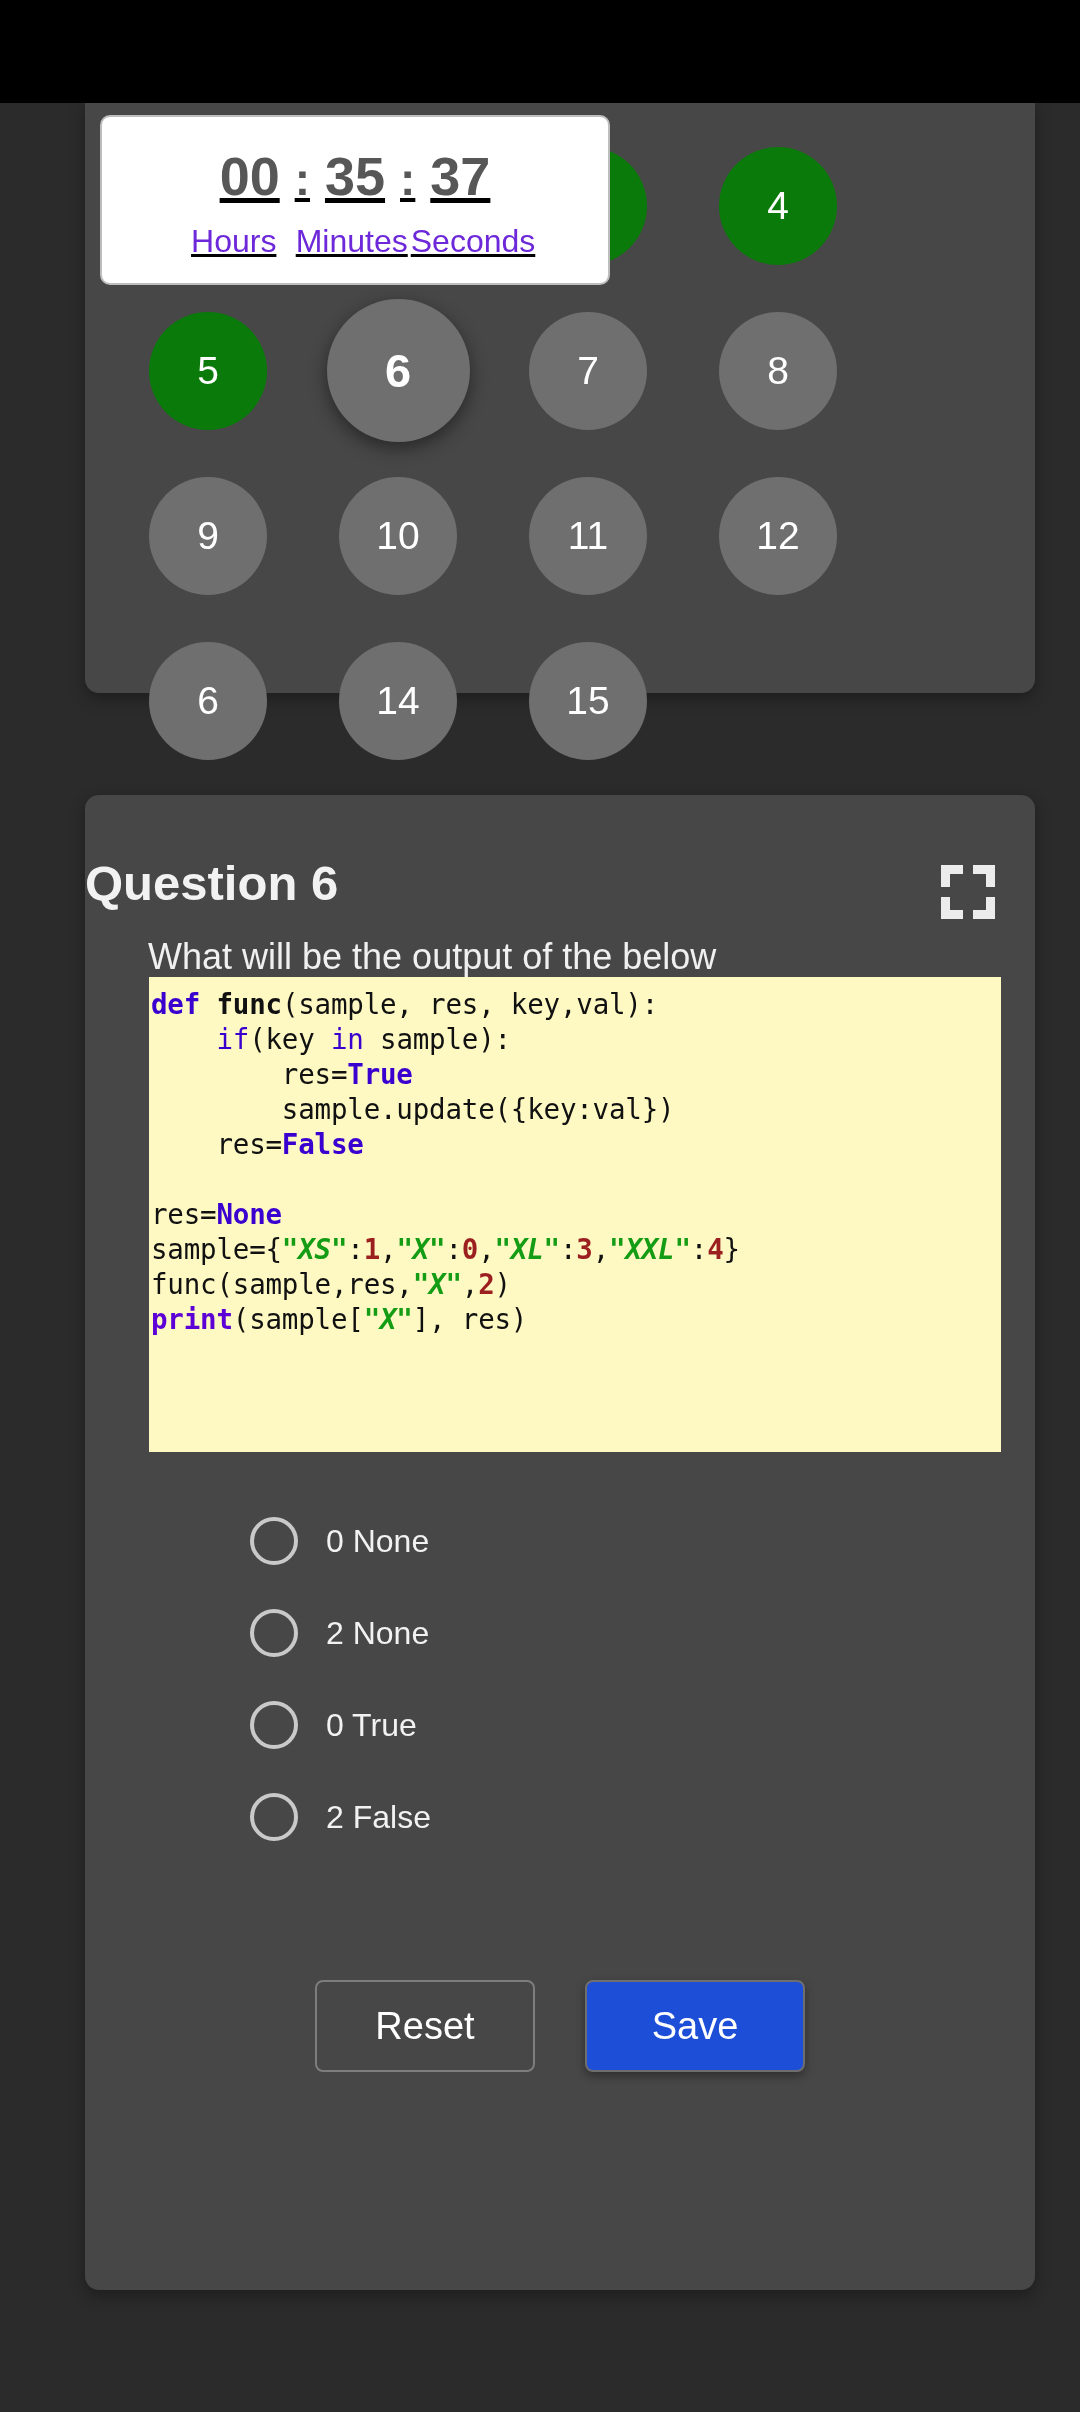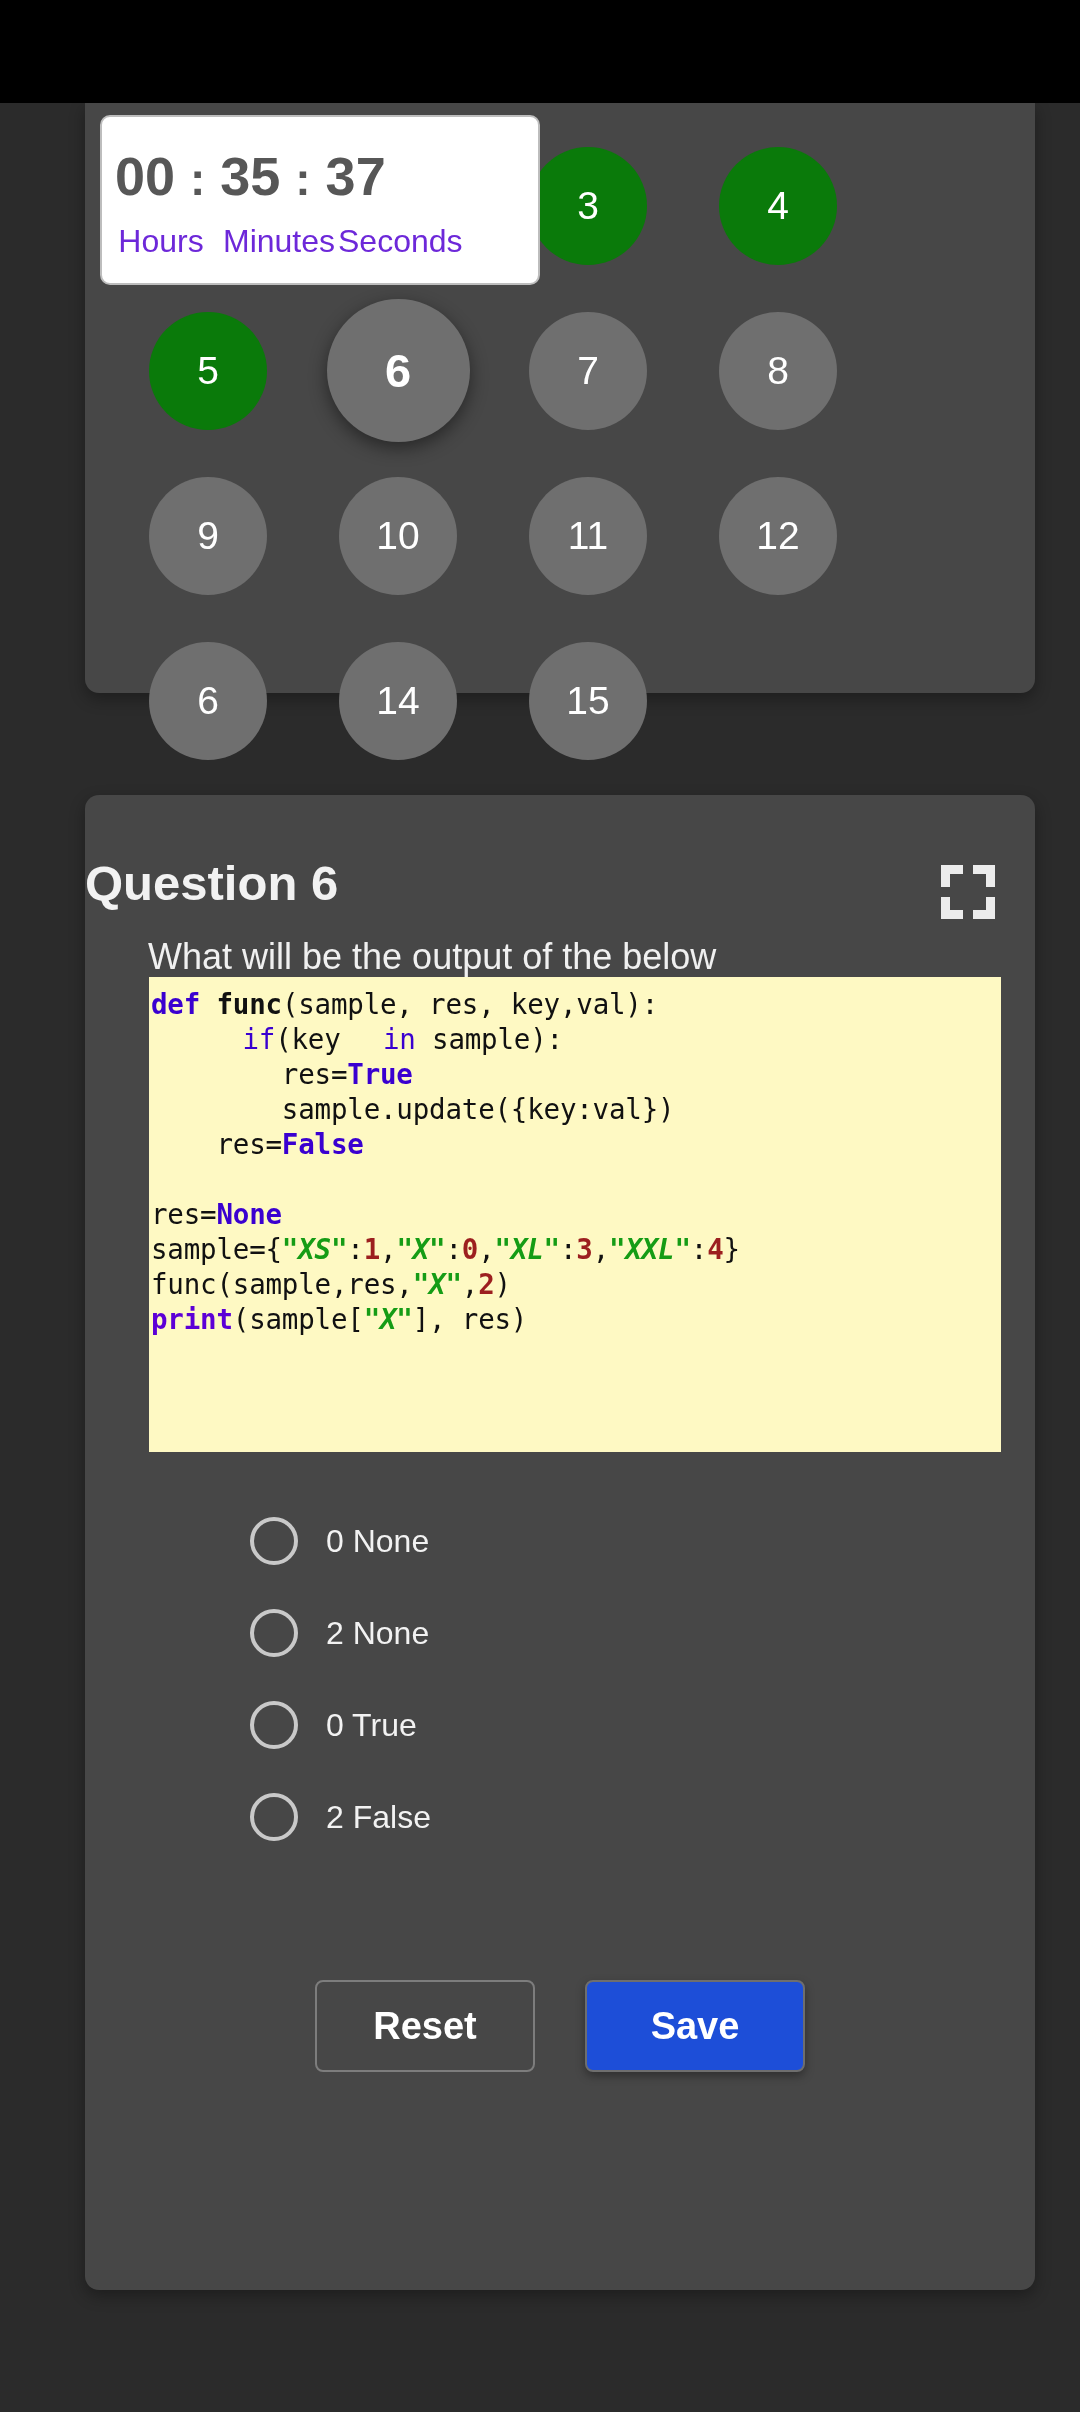--- a/index.html
+++ b/index.html
@@ -97,31 +97,32 @@
     font-weight: 700;
     background: #6f6f6f;
     box-shadow: 0 6px 18px rgba(0,0,0,0.45);
   }
 
   
   #timer {
     position: absolute;
     top: 115px;
     left: 100px;
-    width: 440px;
+    width: 510px;
     height: 170px;
     background: #ffffff;
     border: 2px solid #bdbdbd;
     border-radius: 10px;
     z-index: 40;
     display: flex;
     flex-direction: column;
-    align-items: flex-start;
+    align-items: center;
     justify-content: center;
     padding-top: 4px;
+    text-decoration: underline;
   }
 
   .timer-digits {
     display: flex;
     align-items: baseline;
     color: #575757;
     font-size: 54px;
     font-weight: 700;
     letter-spacing: 0px;
   }
@@ -182,21 +183,21 @@
   .code-block pre {
     font-family: "DejaVu Sans Mono", monospace;
     font-size: 27.5px;
     line-height: 35px;
     color: #111111;
     white-space: pre;
     letter-spacing: -0.2px;
   }
 
   .kw      { color: #3a00d0; font-weight: 700; }
-  .kw2     { color: #3a00d0; margin-left: 26px; }
+  .kw2     { color: #3a00d0; }
   .bltn    { color: #5c00d6; font-weight: 700; }
   .const   { color: #3a00d0; font-weight: 700; }
   .str     { color: #159c15; font-style: italic; font-weight: 700; }
   .num     { color: #9c1f1f; font-weight: 700; }
   .fn      { color: #111111; font-weight: 700; }
 
   
   .options {
     position: absolute;
     top: 700px;
@@ -243,21 +244,20 @@
     min-width: 220px;
     padding: 0 34px;
     border-radius: 8px;
     font-size: 38px;
     font-family: "Liberation Sans", sans-serif;
     color: #ffffff;
     display: flex;
     align-items: center;
     justify-content: center;
     cursor: pointer;
-    font-weight: bold;
   }
 
   #reset-button {
     background: #474747;
     border: 2px solid #7d7d7d;
   }
 
   #save-button {
     background: #1d4ed8;
     border: 2px solid #6e6e6e;

